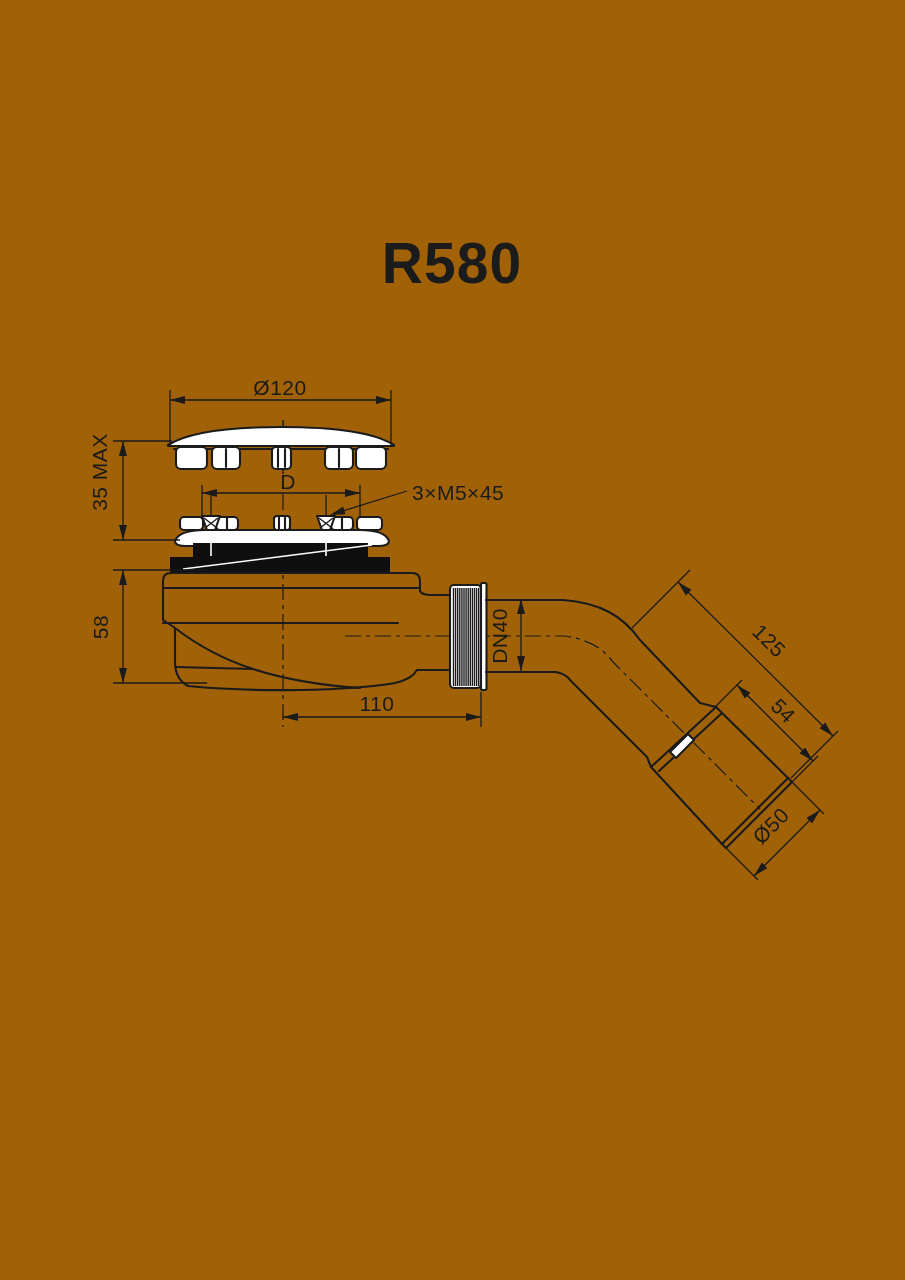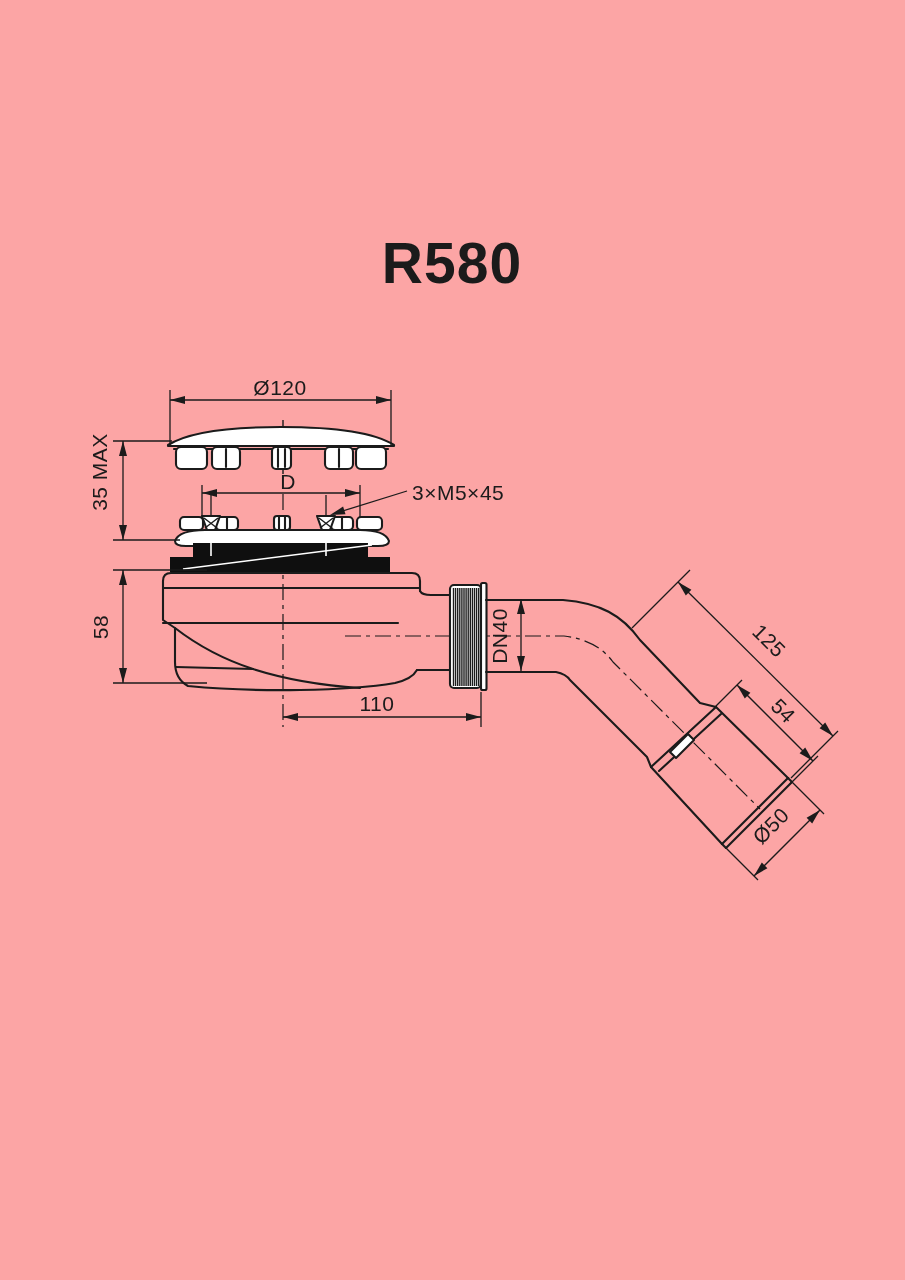--- a/index.html
+++ b/index.html
@@ -1,16 +1,16 @@
 <!DOCTYPE html>
 <html><head>
 <meta charset="utf-8">
 <style>
   html,body{margin:0;padding:0;background:#ffffff;}
-  .page{position:relative;width:905px;height:1280px;background:#fca5a5;overflow:hidden;
+  .page{position:relative;width:905px;height:1280px;background:#a16207;overflow:hidden;
         font-family:"Liberation Sans", sans-serif;}
   svg{position:absolute;left:0;top:0;}
   .obj{fill:none;stroke:#1b1b1b;stroke-width:2.1;stroke-linejoin:round;stroke-linecap:round;}
   .objf{fill:#ffffff;stroke:#1b1b1b;stroke-width:2.1;stroke-linejoin:round;}
   .thin{fill:none;stroke:#1b1b1b;stroke-width:1.4;}
   .dim{fill:none;stroke:#1b1b1b;stroke-width:1.3;}
   .cl{fill:none;stroke:#1b1b1b;stroke-width:1.2;stroke-dasharray:16 5 4 5;}
   .ah{fill:#1b1b1b;stroke:none;}
   .gask{fill:#0f0f0f;stroke:none;}
   .wline{fill:none;stroke:#ffffff;stroke-width:1.6;}

